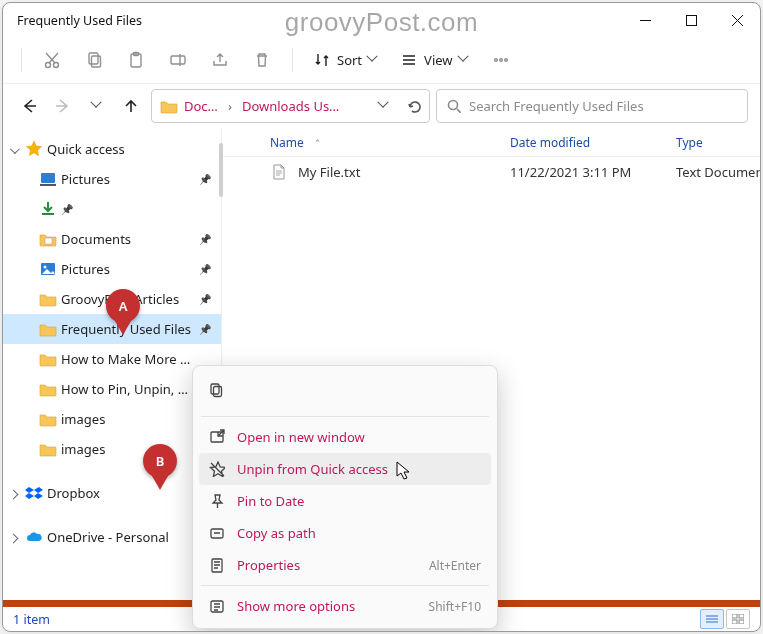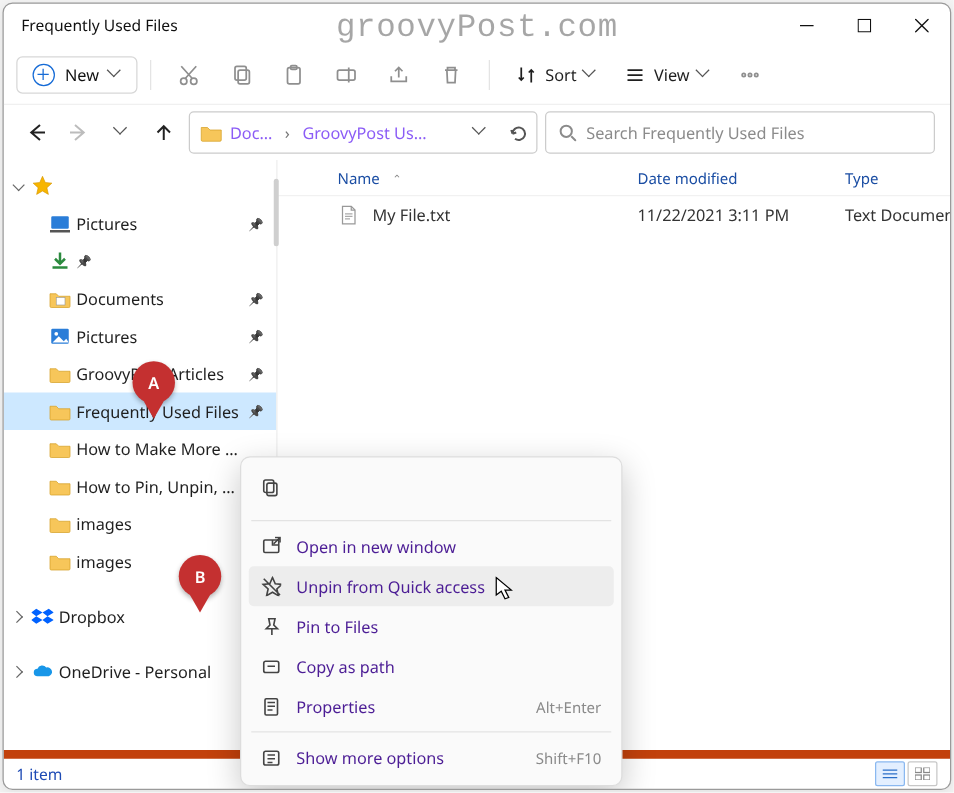--- a/index.html
+++ b/index.html
@@ -33,21 +33,21 @@
   }
   
   .titlebar{height:34px;display:flex;align-items:center}
   .titlebar .title{padding-left:14px;font-size:12.5px;color:#111}
   .winbtns{margin-left:auto;display:flex}
   .winbtn{width:46px;height:34px;display:flex;align-items:center;justify-content:center}
   .winbtn svg{width:11px;height:11px;stroke:#111;stroke-width:1}
   
   .watermark{
     position:absolute;top:4px;left:50%;transform:translateX(-50%);
-    font-family:Liberation Mono, monospace;
+    font-family:Liberation Sans, sans-serif;
     font-size:26px;color:rgba(0,0,0,.35);letter-spacing:.5px;
     pointer-events:none;
   }
   
   .toolbar{
     height:46px;display:flex;align-items:center;gap:2px;
     padding:0 10px;border-bottom:1px solid #f0f0f0;
   }
   .newbtn{
     display:flex;align-items:center;gap:8px;
@@ -68,21 +68,21 @@
   .tbtn .label{color:#1f1f1f}
   
   .navrow{height:44px;display:flex;align-items:center;gap:6px;padding:0 12px}
   .navbtn{width:28px;height:28px;display:flex;align-items:center;justify-content:center;color:#222}
   .navbtn svg{width:16px;height:16px;stroke:#222;stroke-width:1.6;fill:none}
   .navbtn.dim svg{stroke:#bcbcbc}
   .addressbar{
     flex:1;display:flex;align-items:center;height:32px;
     border:1px solid #ccc;border-radius:4px;background:#fff;
   }
-  .addressbar .seg{display:flex;align-items:center;padding:0 8px;gap:6px;color:#8b5cf6;height:100%}
+  .addressbar .seg{display:flex;align-items:center;padding:0 8px;gap:6px;color:#be185d;height:100%}
   .addressbar .arr{color:#777;padding:0 2px}
   .addressbar .tail{margin-left:auto;display:flex;align-items:center}
   .addressbar .tail .btn{width:30px;height:30px;display:flex;align-items:center;justify-content:center}
   .addressbar .tail svg{width:14px;height:14px;stroke:#555;stroke-width:1.6;fill:none}
   .searchbox{
     width:290px;height:32px;border:1px solid #ccc;border-radius:4px;
     display:flex;align-items:center;gap:8px;padding:0 10px;color:#8b8b8b;
   }
   .searchbox svg{width:14px;height:14px;stroke:#8b8b8b;stroke-width:1.6;fill:none}
   .searchbox .ph{color:#8b8b8b}
@@ -141,21 +141,21 @@
   
   .ctx{
     position:absolute;left:189px;top:362px;width:292px;
     background:#fafafa;border:1px solid #ddd;border-radius:8px;
     box-shadow:0 8px 26px rgba(0,0,0,.22);
     padding:6px;z-index:10;
   }
   .ctx .toprow{display:flex;gap:4px;padding:2px 0 6px 2px}
   .ctx .mi{display:flex;align-items:center;height:32px;border-radius:4px;padding:0 10px;gap:12px}
   .ctx .mi.hover{background:#ededed}
-  .ctx .mi .mtxt{flex:1;color:#4c1d95}
+  .ctx .mi .mtxt{flex:1;color:#be185d}
   .ctx .mi .msc{color:#8a8a8a;font-size:12px}
   .ctx .mi svg{width:16px;height:16px;stroke:#444;fill:none;stroke-width:1.3}
   .ctx-sep{height:1px;background:#e3e3e3;margin:4px 2px}
   
   .marker{
     position:absolute;width:34px;height:34px;border-radius:50%;
     background:var(--marker-red);color:#fff;font-weight:600;
     display:flex;align-items:center;justify-content:center;z-index:20;
     box-shadow:0 2px 4px rgba(0,0,0,.3);
   }
@@ -190,25 +190,20 @@
       <div class="winbtn">
           <svg>
             <line x1="0" y1="0" x2="11" y2="11"></line>
             <line x1="11" y1="0" x2="0" y2="11"></line>
           </svg>
         </div>
     </div>
   </div>
 
   <div class="toolbar">
-    <div class="newbtn">
-      <span class="plus"></span>
-      <span>New</span>
-      <span class="chev-down"></span>
-    </div>
     <div class="sep"></div>
     <div class="tbtn">
         <svg>
           <circle cx="5" cy="14" r="2.5"></circle>
           <circle cx="13" cy="14" r="2.5"></circle>
           <path d="M6 12 L15 2 M12 12 L3 2"></path>
         </svg>
       </div>
     <div class="tbtn">
         <svg>
@@ -287,21 +282,21 @@
       <div class="seg">
         <span class="icon">
             <svg viewBox="0 0 18 18">
               <path class="i-folder" d="M1 5 h5 l2 2 h9 v8 a1 1 0 0 1 -1 1 H2 a1 1 0 0 1 -1 -1 Z"></path>
             </svg>
           </span>
         <span>Doc…</span>
       </div>
       <span class="arr">›</span>
       <div class="seg">
-          <span>GroovyPost Us…</span>
+          <span>Downloads Us…</span>
         </div>
       <div class="tail">
         <div class="btn">
             <span class="chev-down"></span>
           </div>
         <div class="btn">
             <svg>
               <path d="M3 8 a5 5 0 1 1 2 4 M3 8 l-1 -3 M3 8 l3 -1"></path>
             </svg>
           </div>
@@ -319,20 +314,21 @@
   <div class="body">
 
     <div class="sidebar">
       <div class="node top">
         <span class="exp twisty open"></span>
         <span class="icon">
             <svg viewBox="0 0 18 18">
               <path class="i-star" d="M9 1 l2.2 5 5.3 .5 -4 3.7 1.2 5.3 L9 12.8 4.3 15.5 5.5 10.2 1.5 6.5 6.8 6Z"></path>
             </svg>
           </span>
+        <span class="label">Quick access</span>
       </div>
       <div id="qa-children">
           <div class="node child2">
             <span class="icon">
               <svg viewBox="0 0 18 18">
                 <rect class="i-desktop" x="2" y="3" width="14" height="10" rx="1"></rect>
                 <rect x="1" y="14" width="16" height="2" fill="#555"></rect>
               </svg>
             </span>
             <span class="label">Pictures</span>
@@ -520,21 +516,21 @@
     <div class="mi hover">
       <svg>
           <path d="M9 1 l2.2 5 5.3 .5 -4 3.7 1.2 5.3 L9 12.8 4.3 15.5 5.5 10.2 1.5 6.5 6.8 6Z M2 2 L15 15"></path>
         </svg>
       <span class="mtxt">Unpin from Quick access</span>
     </div>
     <div class="mi">
       <svg>
           <path d="M6 2 h5 l-1 5 l3 3 h-9 l3-3 Z M8.5 10 V15"></path>
         </svg>
-      <span class="mtxt">Pin to Files</span>
+      <span class="mtxt">Pin to Date</span>
     </div>
     <div class="mi">
       <svg>
           <rect x="2" y="4" width="12" height="9" rx="1.5"></rect>
           <path d="M5 8 h6"></path>
         </svg>
       <span class="mtxt">Copy as path</span>
     </div>
     <div class="mi">
       <svg>

